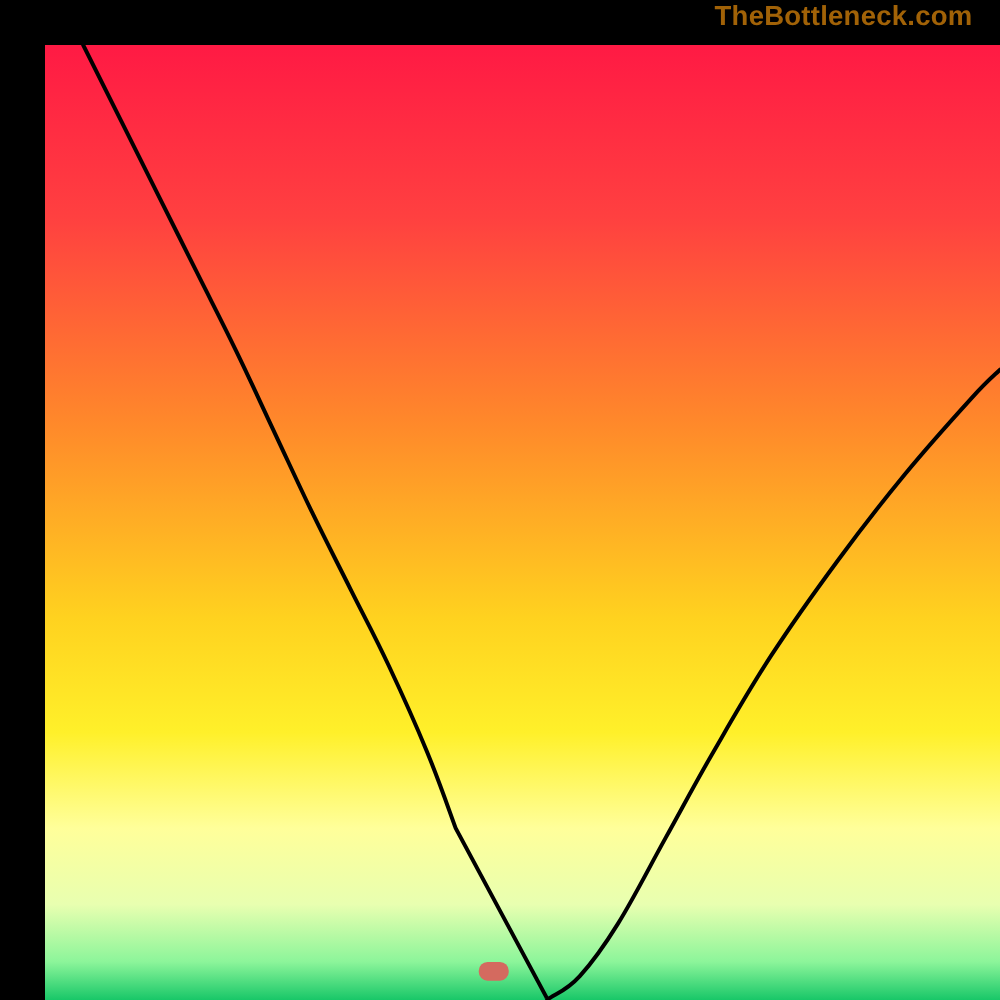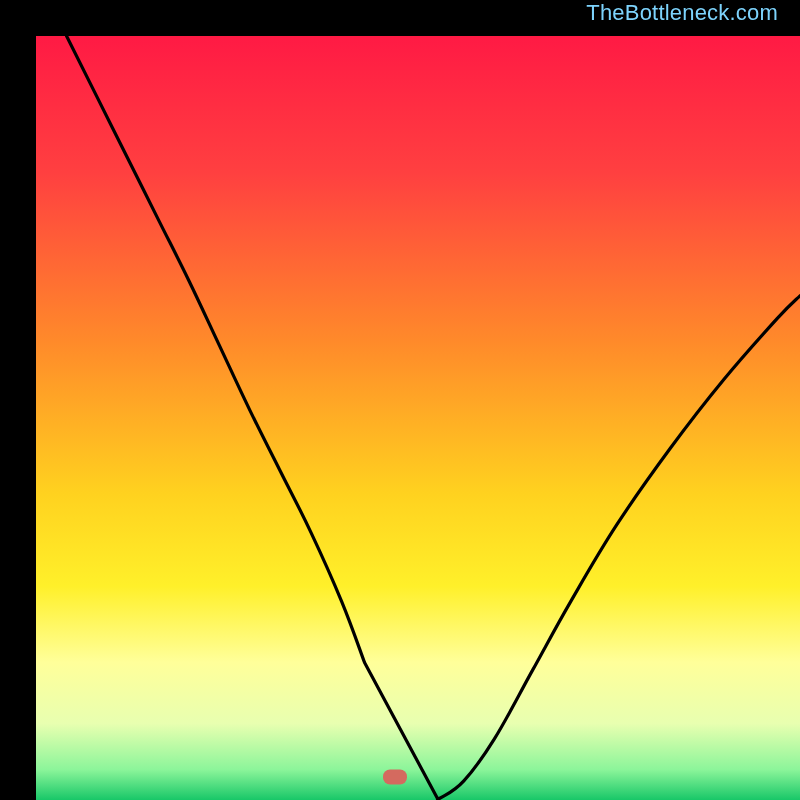--- a/index.html
+++ b/index.html
@@ -16,23 +16,23 @@
     left: 18px;
     top: 18px;
     width: 764px;
     height: 764px;
     background: #000;
   }
   .watermark {
     position: absolute;
     top: 0px;
     right: 22px;
-    color: #7dd3fc;
+    color: #a16207;
     font-size: 22px;
-    font-weight: 400;
+    font-weight: 700;
     letter-spacing: 0.2px;
     z-index: 50;
   }
   .plot {
     position: absolute;
     left: 18px;
     top: 18px;
     width: 764px;
     height: 764px;
   }

